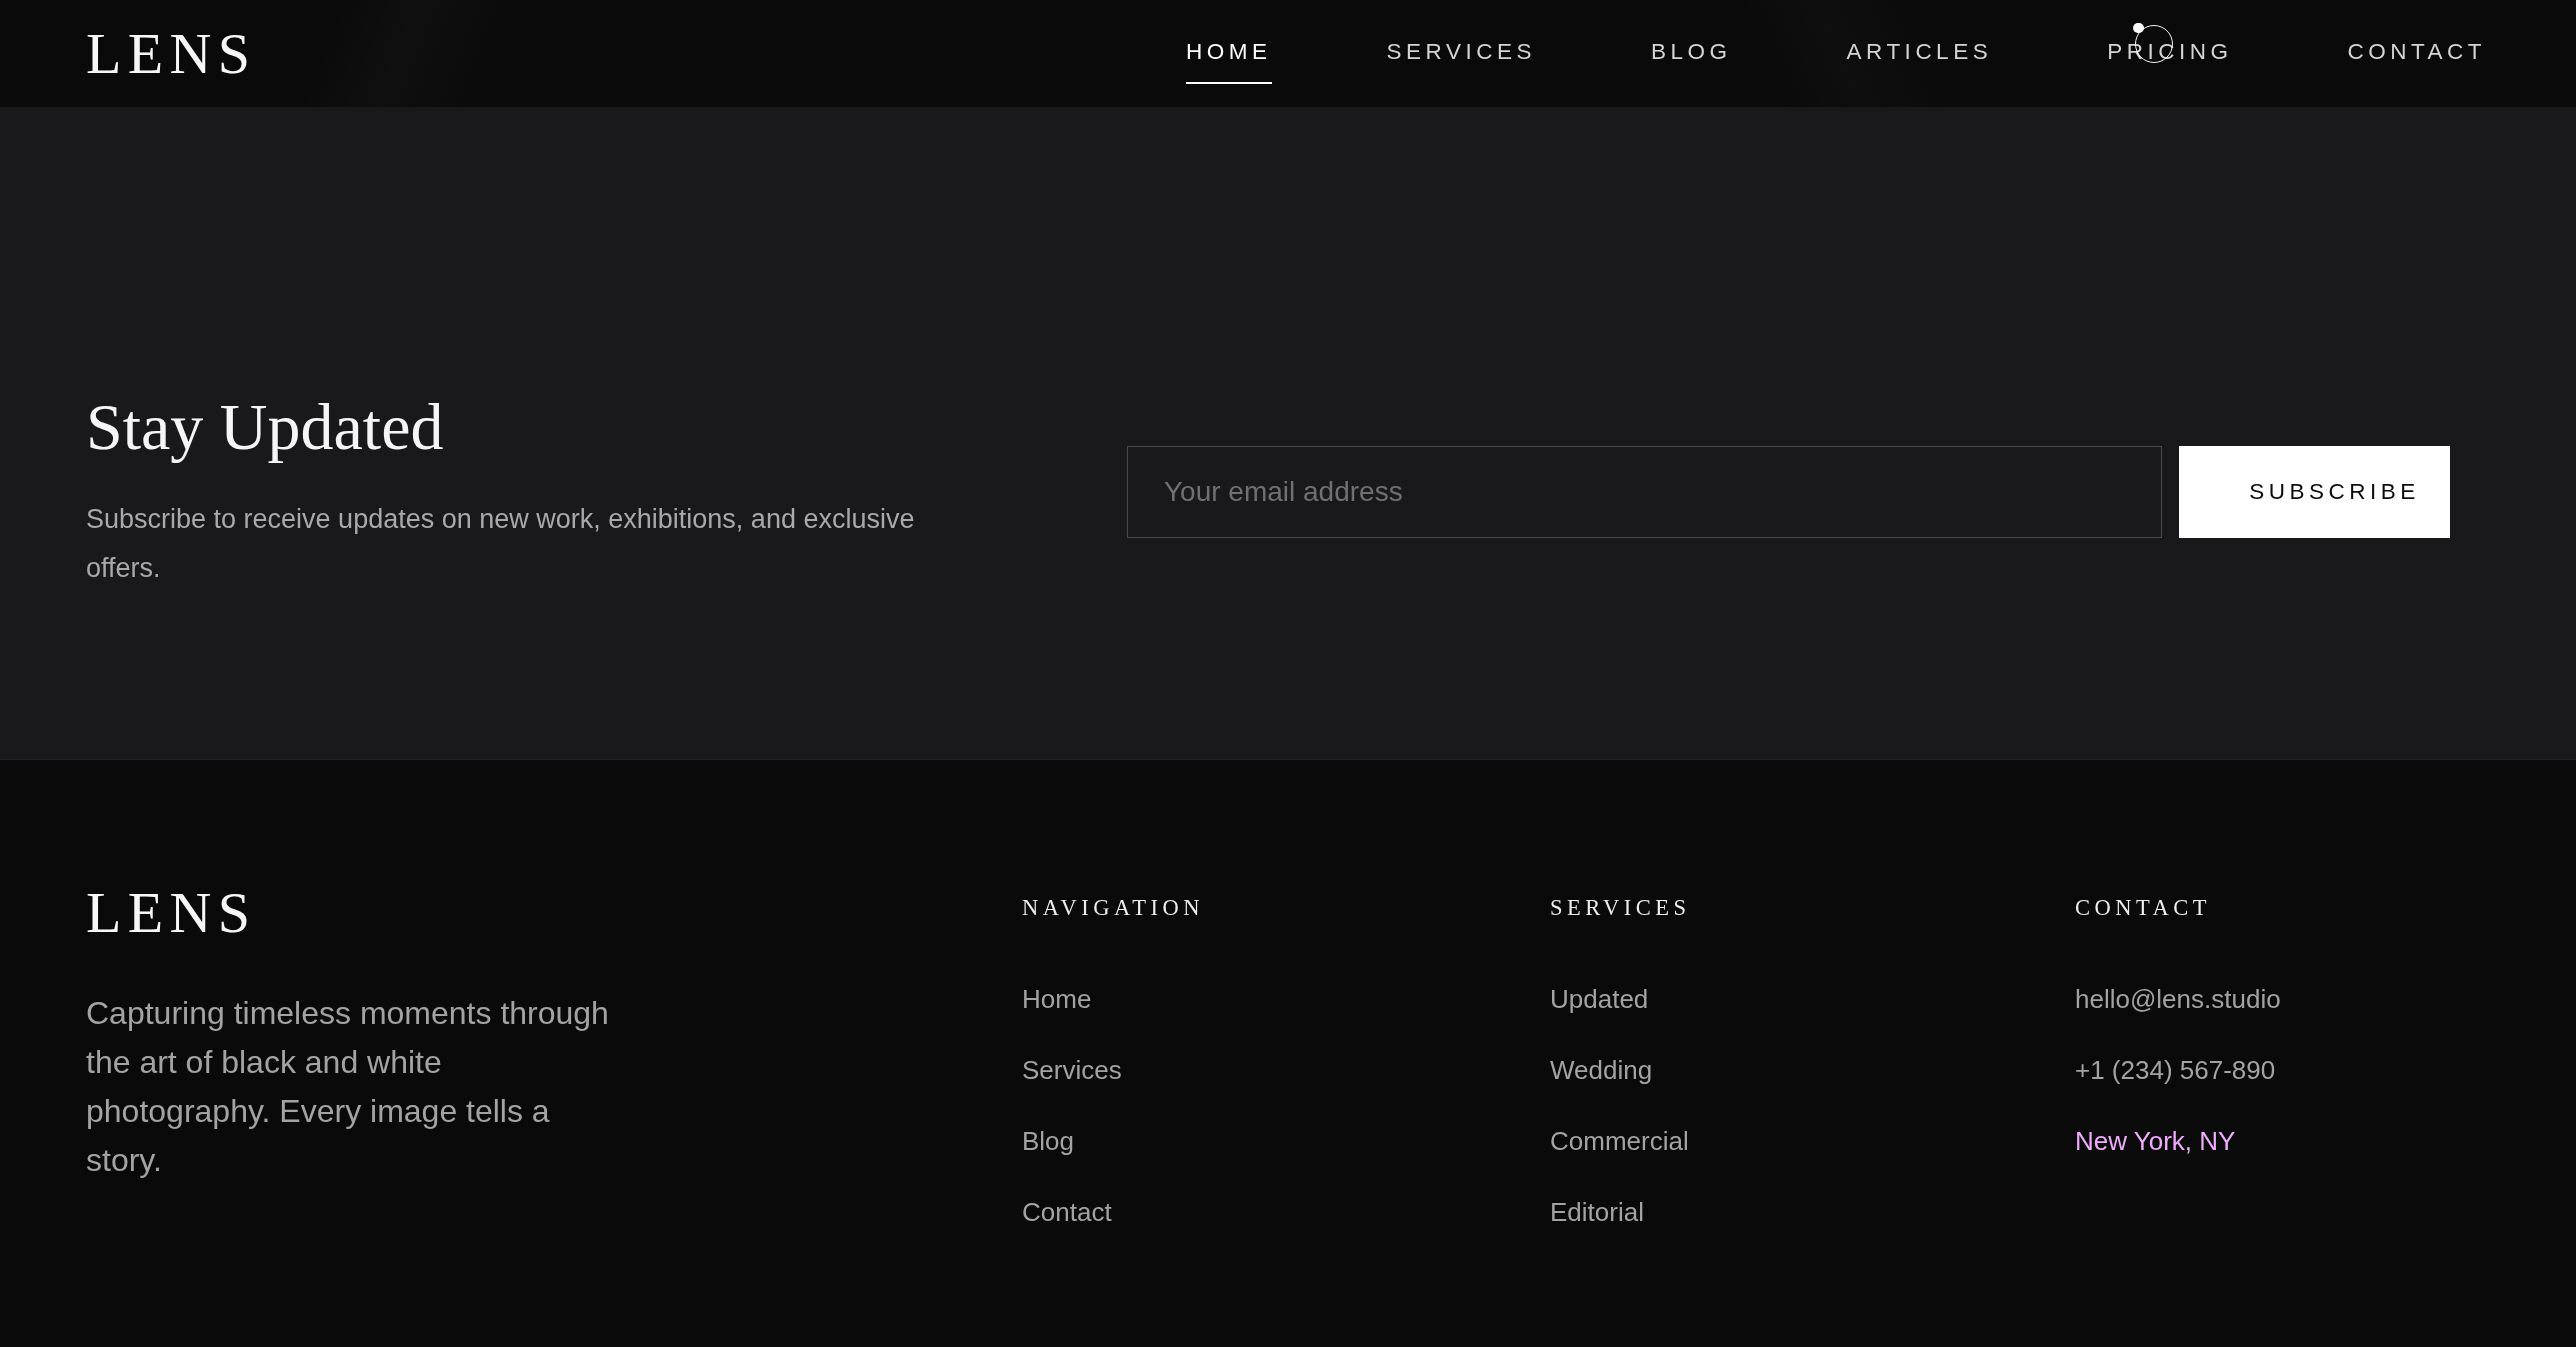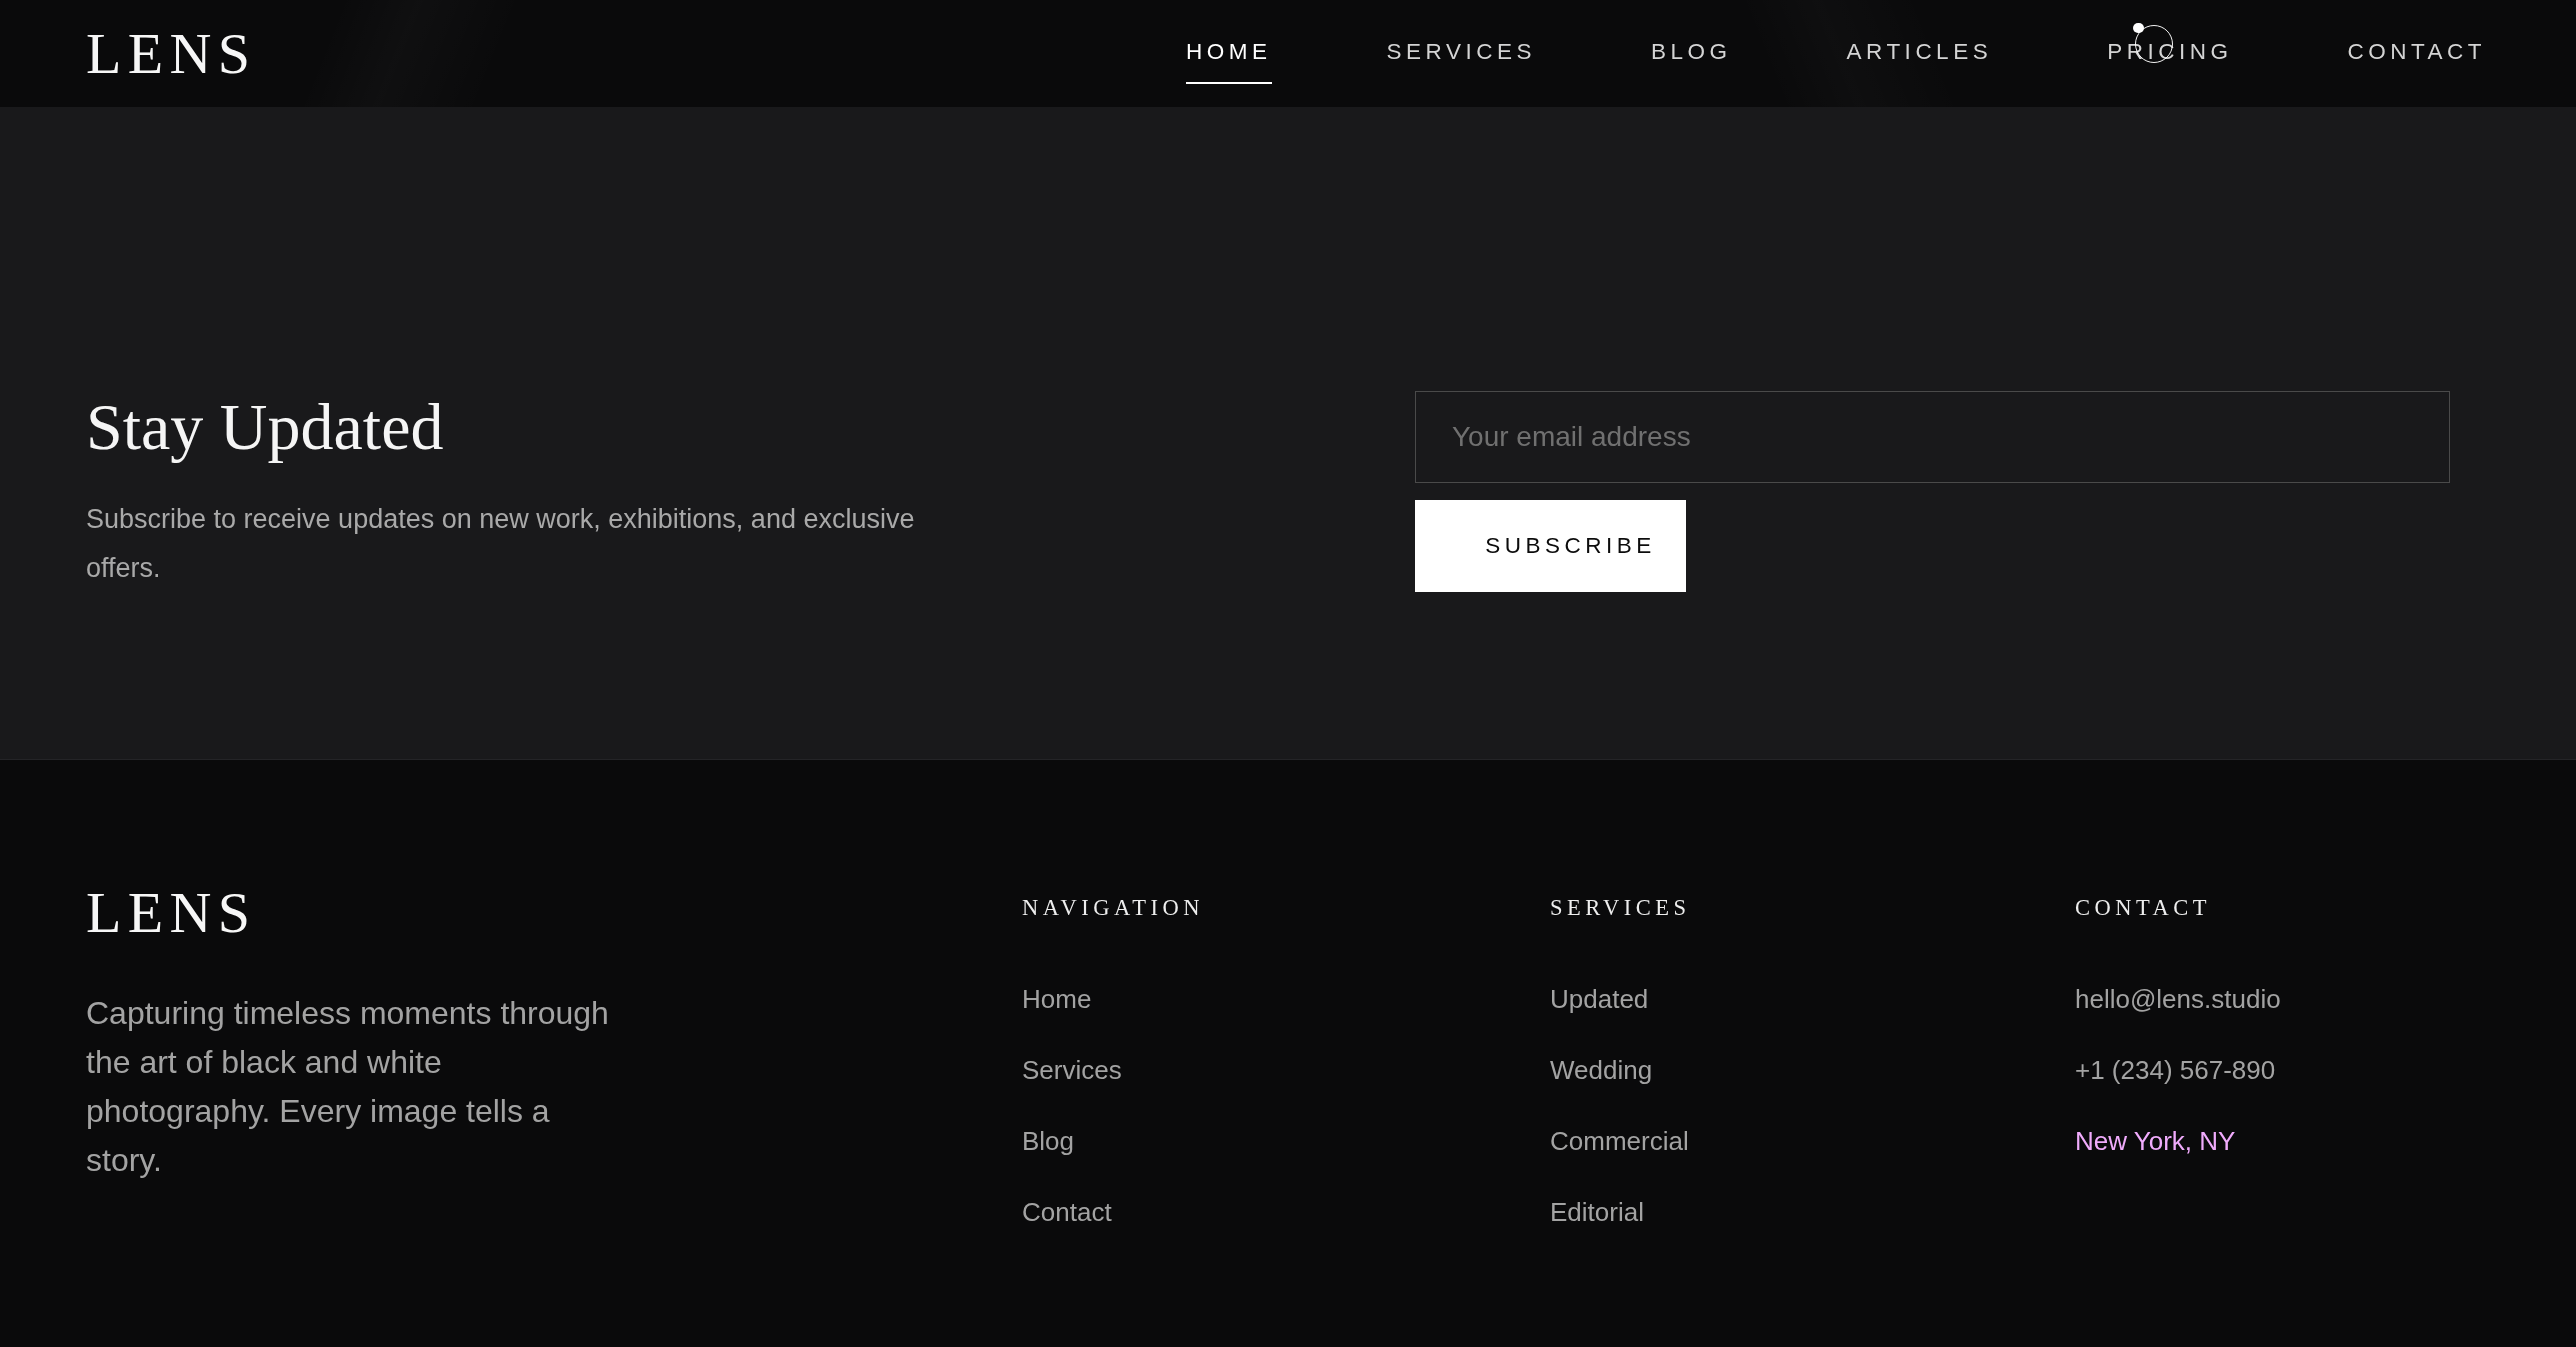--- a/index.html
+++ b/index.html
@@ -91,21 +91,21 @@
     line-height: 1.12;
     color: #f5f5f5;
     margin-bottom: 30.5px;
   }
   .nl-sub {
     font-size: 27px;
     line-height: 49px;
     color: #a9a9a9;
     max-width: 898px;
   }
-  .nl-form { display: flex; align-items: flex-start; gap: 17px; margin-right: 40px; flex-direction: column; }
+  .nl-form { display: flex; align-items: center; gap: 17px; margin-right: 40px; }
   .email-input {
     width: 1035px;
     height: 92px;
     background: transparent;
     border: 1.8px solid #4a4a4a;
     color: #d0d0d0;
     font-family: "Liberation Sans", sans-serif;
     font-size: 28px;
     padding: 0 36px;
     outline: none;

